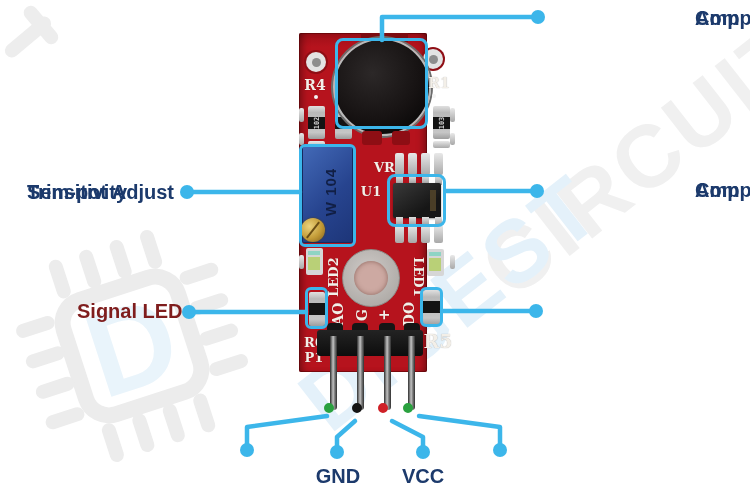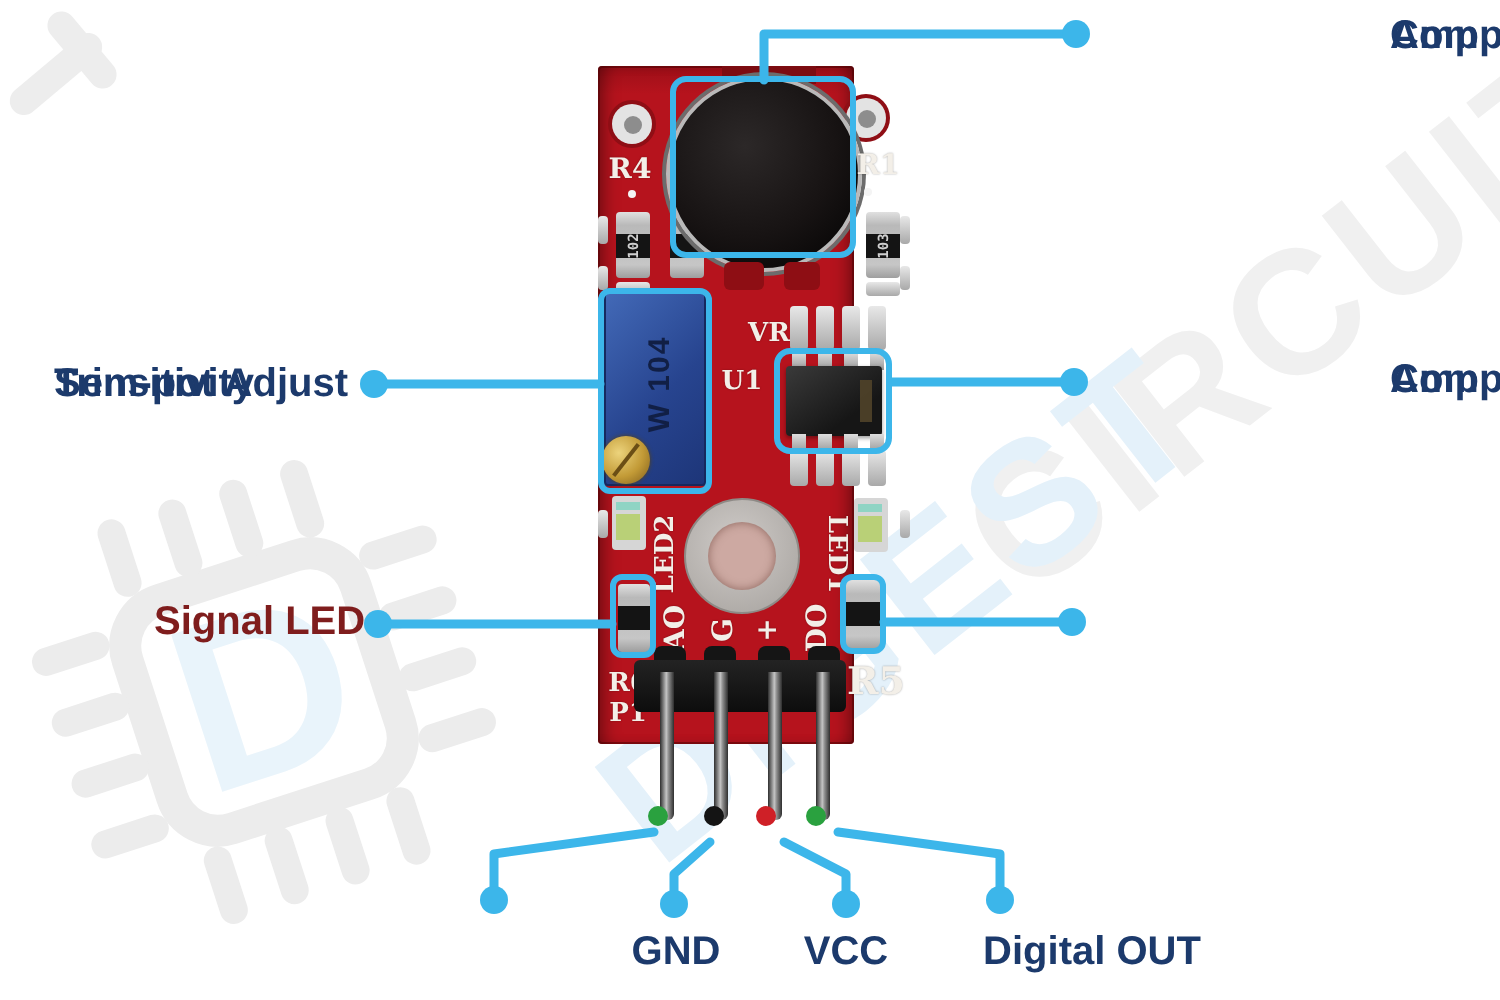--- a/index.html
+++ b/index.html
@@ -259,14 +259,13 @@
     <span class="ln">Amp</span>
   </div>
   <div class="label" style="left: 27px; top: 180px; color: rgb(28, 58, 108);">
     <span class="ln">Trim-pot Adjust</span>
     <span class="ln">Sensitivity</span>
   </div>
   <div class="label" style="left: 77px; top: 299px; color: #7f1d1d;">Signal LED</div>
 
   <div class="label pin-label" style="left: 338px; color: rgb(28, 58, 108);">GND</div>
   <div class="label pin-label" style="left: 423px; color: rgb(28, 58, 108);">VCC</div>
-  <div class="label pin-label" style="left: 546px; color: rgb(28, 58, 108);">Digital OUT</div>
 </div>
 
 </body></html>

